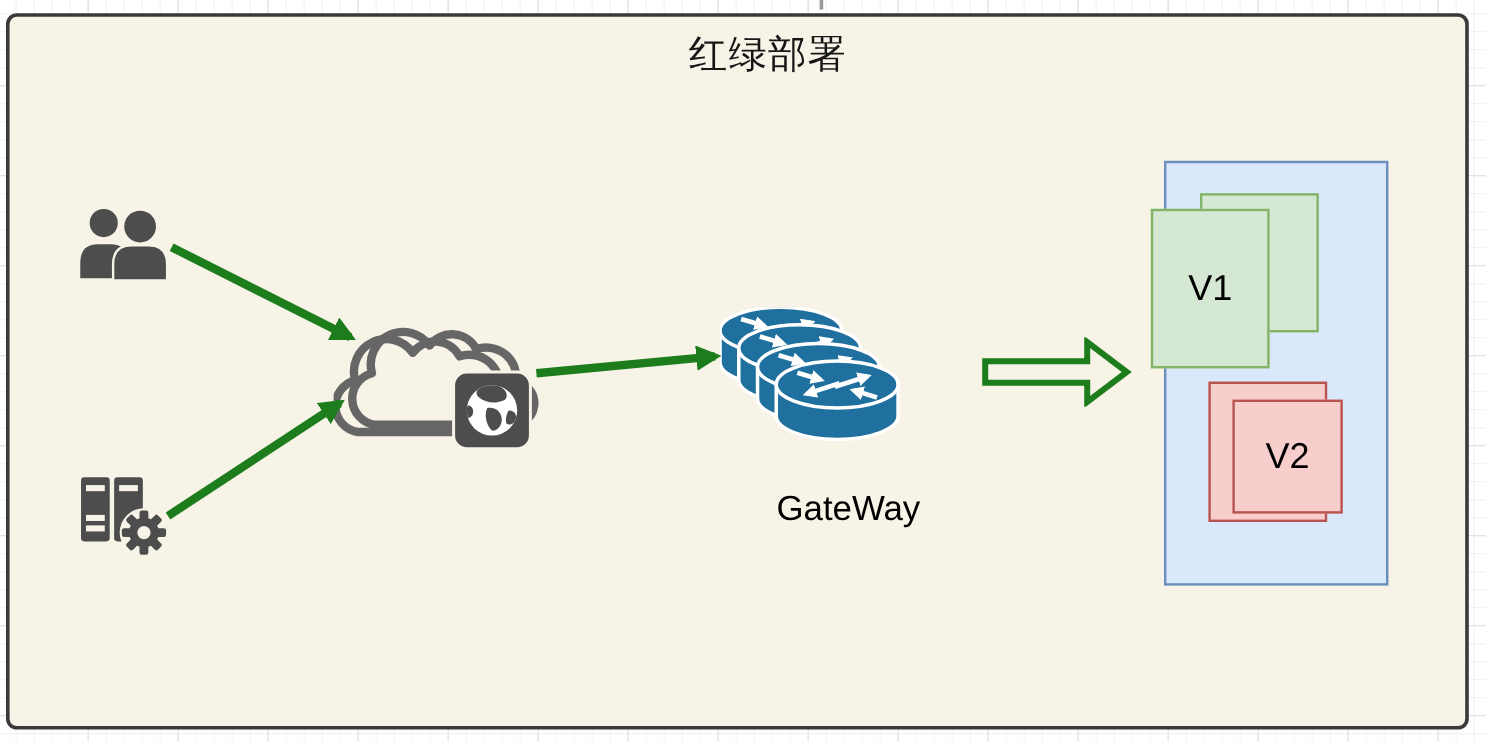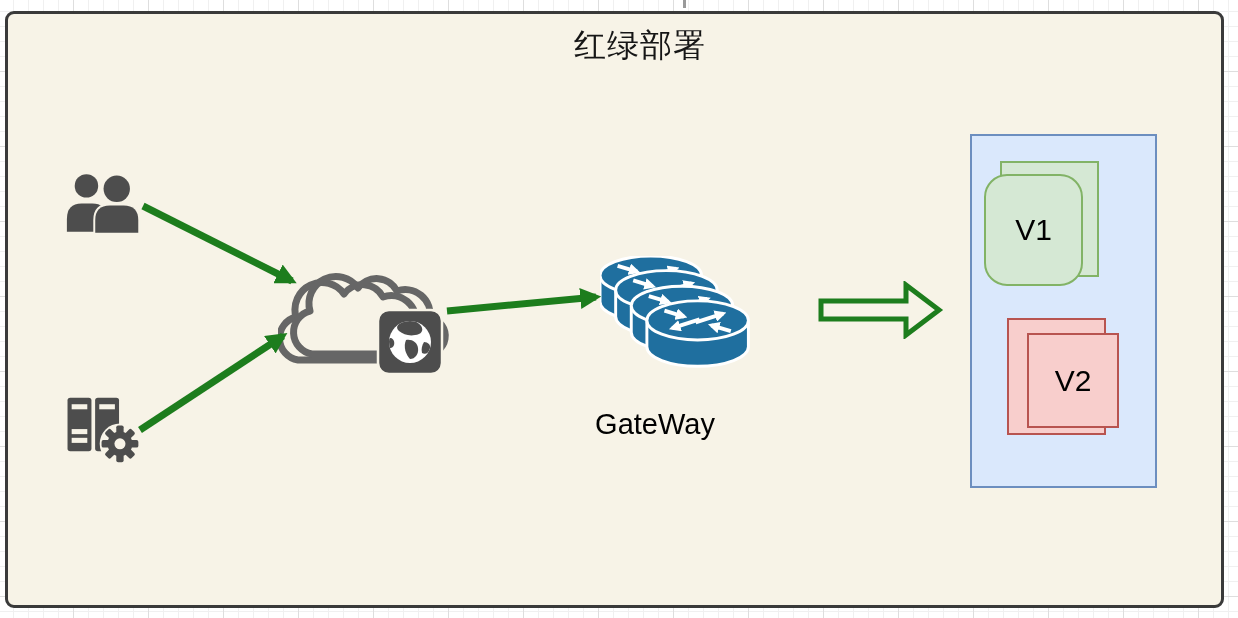--- a/index.html
+++ b/index.html
@@ -28,21 +28,21 @@
     font-size:32px;color:#161616;letter-spacing:1px;margin-left:21px;}
   .abs{position:absolute;}
   .node-label{position:absolute;text-align:center;font-size:29px;color:#000;}
   .container-box{position:absolute;left:970px;top:134px;width:187px;height:354px;
     background:var(--container-fill);border:2px solid var(--container-border);}
   .vbox{position:absolute;display:flex;align-items:center;justify-content:center;
     font-size:30px;color:#000;}
   .v1{background:var(--v1-fill);border:2px solid var(--v1-border);}
   .v2{background:var(--v2-fill);border:2px solid var(--v2-border);}
   .v1-back{left:1000px;top:161px;width:99px;height:116px;}
-  .v1-front{left:984px;top:174px;width:99px;height:112px;border-radius:23px;}
+  .v1-front{left:959px;top:174px;width:99px;height:133px;}
   .v2-back{left:1007px;top:318px;width:99px;height:117px;}
   .v2-front{left:1027px;top:333px;width:92px;height:95px;}
   svg .fill-gray{fill:var(--icon-gray);}
   svg .sep{stroke:var(--canvas-fill);stroke-width:4px;paint-order:stroke;}
   svg .slot{fill:var(--canvas-fill);}
   svg .cloud-line{fill:none;stroke:var(--cloud-gray);stroke-width:7px;stroke-linejoin:round;}
   svg .globe-sq{fill:var(--icon-gray);stroke:var(--canvas-fill);stroke-width:2.5px;}
   svg .router{fill:var(--router-blue);stroke:#fff;stroke-width:3px;}
   svg .r-arrow{stroke:#fff;stroke-width:4px;fill:none;}
   svg .gline{stroke:var(--arrow-green);stroke-width:7px;fill:none;}
@@ -140,21 +140,21 @@
       <use href="#rtr" transform="translate(16,15)"></use>
     </g>
   <g>
       <use href="#rtr" transform="translate(32,31)"></use>
     </g>
   <g>
       <use href="#rtr" transform="translate(48,46)"></use>
     </g>
 </svg>
 
-<div class="node-label" style="left:572px;top:408px;width:166px">GateWay</div>
+<div class="node-label" style="left:624px;top:408px;width:166px">GateWay</div>
 
 <svg class="abs" style="left:818px;top:281px" width="126" height="58" viewBox="0 0 126 58">
   <polygon class="blockarrow" points="3,20 88,20 88,4 121,29 88,54 88,38 3,38"></polygon>
 </svg>
 
 <div class="container-box"></div>
 <div class="vbox v1 v1-back"></div>
 <div class="vbox v1 v1-front">
   <span>V1</span>
 </div>

